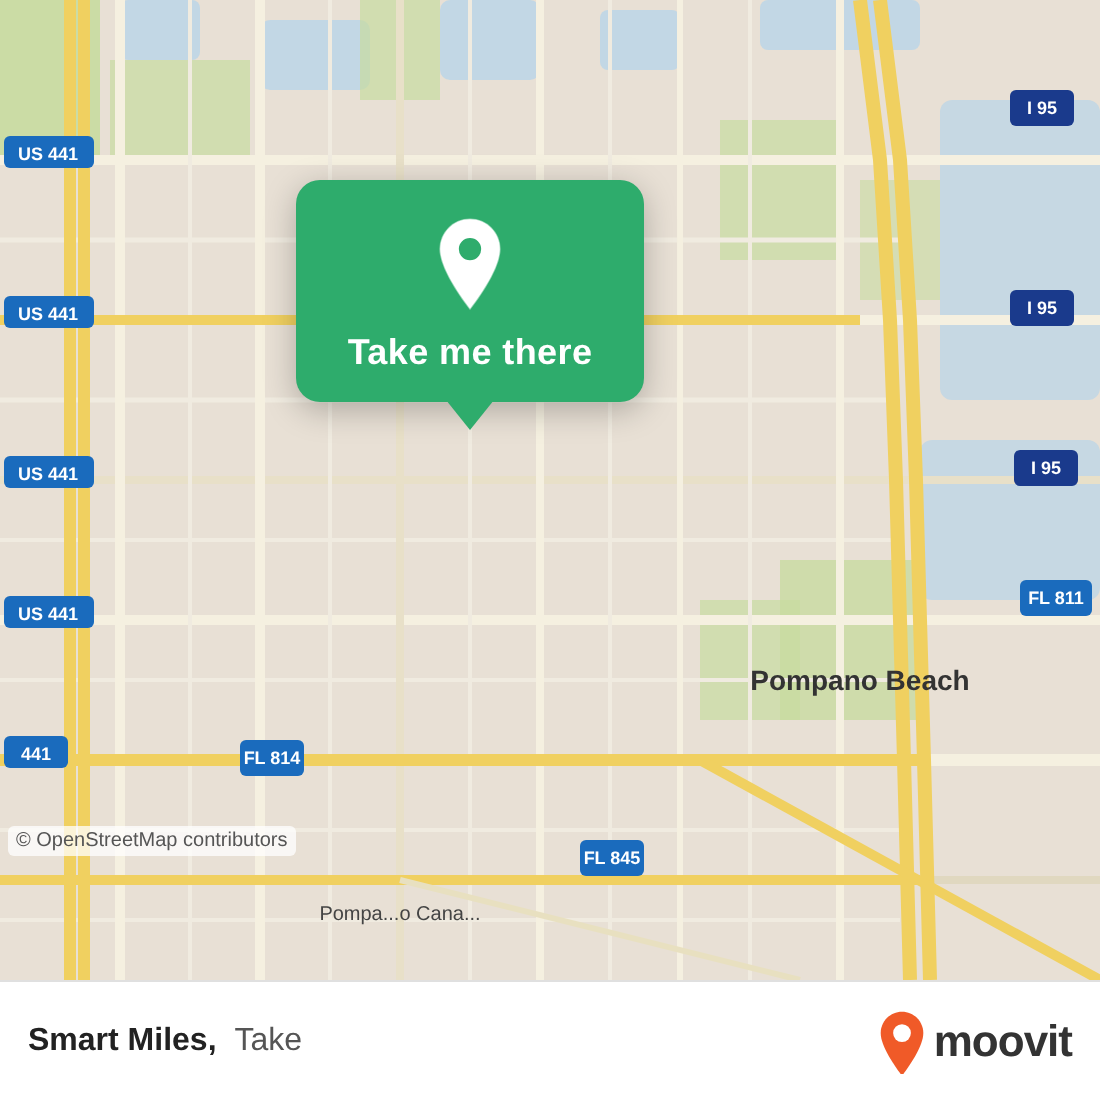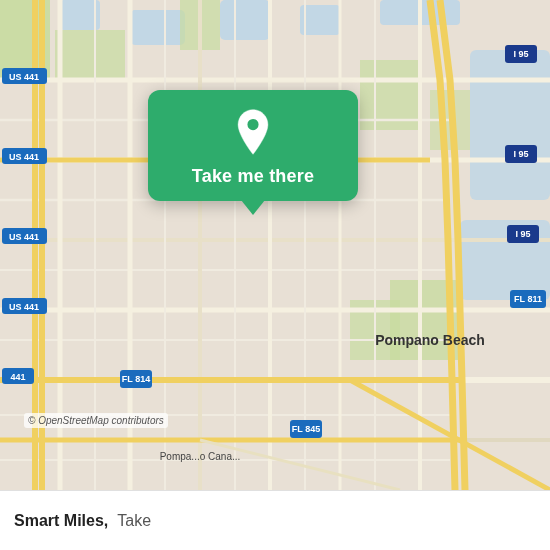--- a/index.html
+++ b/index.html
@@ -25,21 +25,21 @@
       width: 100%;
       height: 100%;
       position: absolute;
       top: 0; left: 0;
     }
 
     #popup-card {
       position: absolute;
       top: 90px;
       left: 148px;
-      width: 210px;
+      width: 174px;
       background: #2eac6c;
       border-radius: 12px;
       display: flex;
       flex-direction: column;
       align-items: center;
       padding: 18px 16px 14px;
       box-shadow: 0 4px 16px rgba(0,0,0,0.25);
     }
 
     #popup-card::after {
@@ -77,25 +77,24 @@
       padding: 0 14px;
       border-top: 1px solid #e0e0e0;
       text-align: center;
     }
 
     #copyright-text {
       font-size: 10px;
       color: #555;
       position: absolute;
       bottom: 62px;
-      left: 24px;
+      left: 4px;
       background: rgba(255,255,255,0.75);
       padding: 2px 4px;
       border-radius: 3px;
-      font-style: italic;
     }
 
     #app-name {
       font-size: 16px;
       font-weight: bold;
       color: #222;
       margin-right: 4px;
     }
 
     #app-city {
@@ -231,13 +230,21 @@
     <span class="popup-label">Take me there</span>
   </div>
 
   <div id="copyright-text">© OpenStreetMap contributors</div>
 </div>
 
 <div id="bottom-bar">
   <span id="app-name">Smart Miles,</span>
   <span id="app-city" style="margin-left:5px;">Take</span>
 
+  <div id="moovit-logo">
+
+    <svg class="moovit-pin" viewBox="0 0 28 36" xmlns="http://www.w3.org/2000/svg">
+      <path d="M14 1C7.37 1 2 6.37 2 13c0 9 12 24 12 24s12-15 12-24C26 6.37 20.63 1 14 1z" fill="#f05a28"></path>
+      <circle cx="14" cy="13" r="5" fill="white"></circle>
+    </svg>
+    <span class="moovit-text">moovit</span>
+  </div>
 </div>
 
 </body></html>

